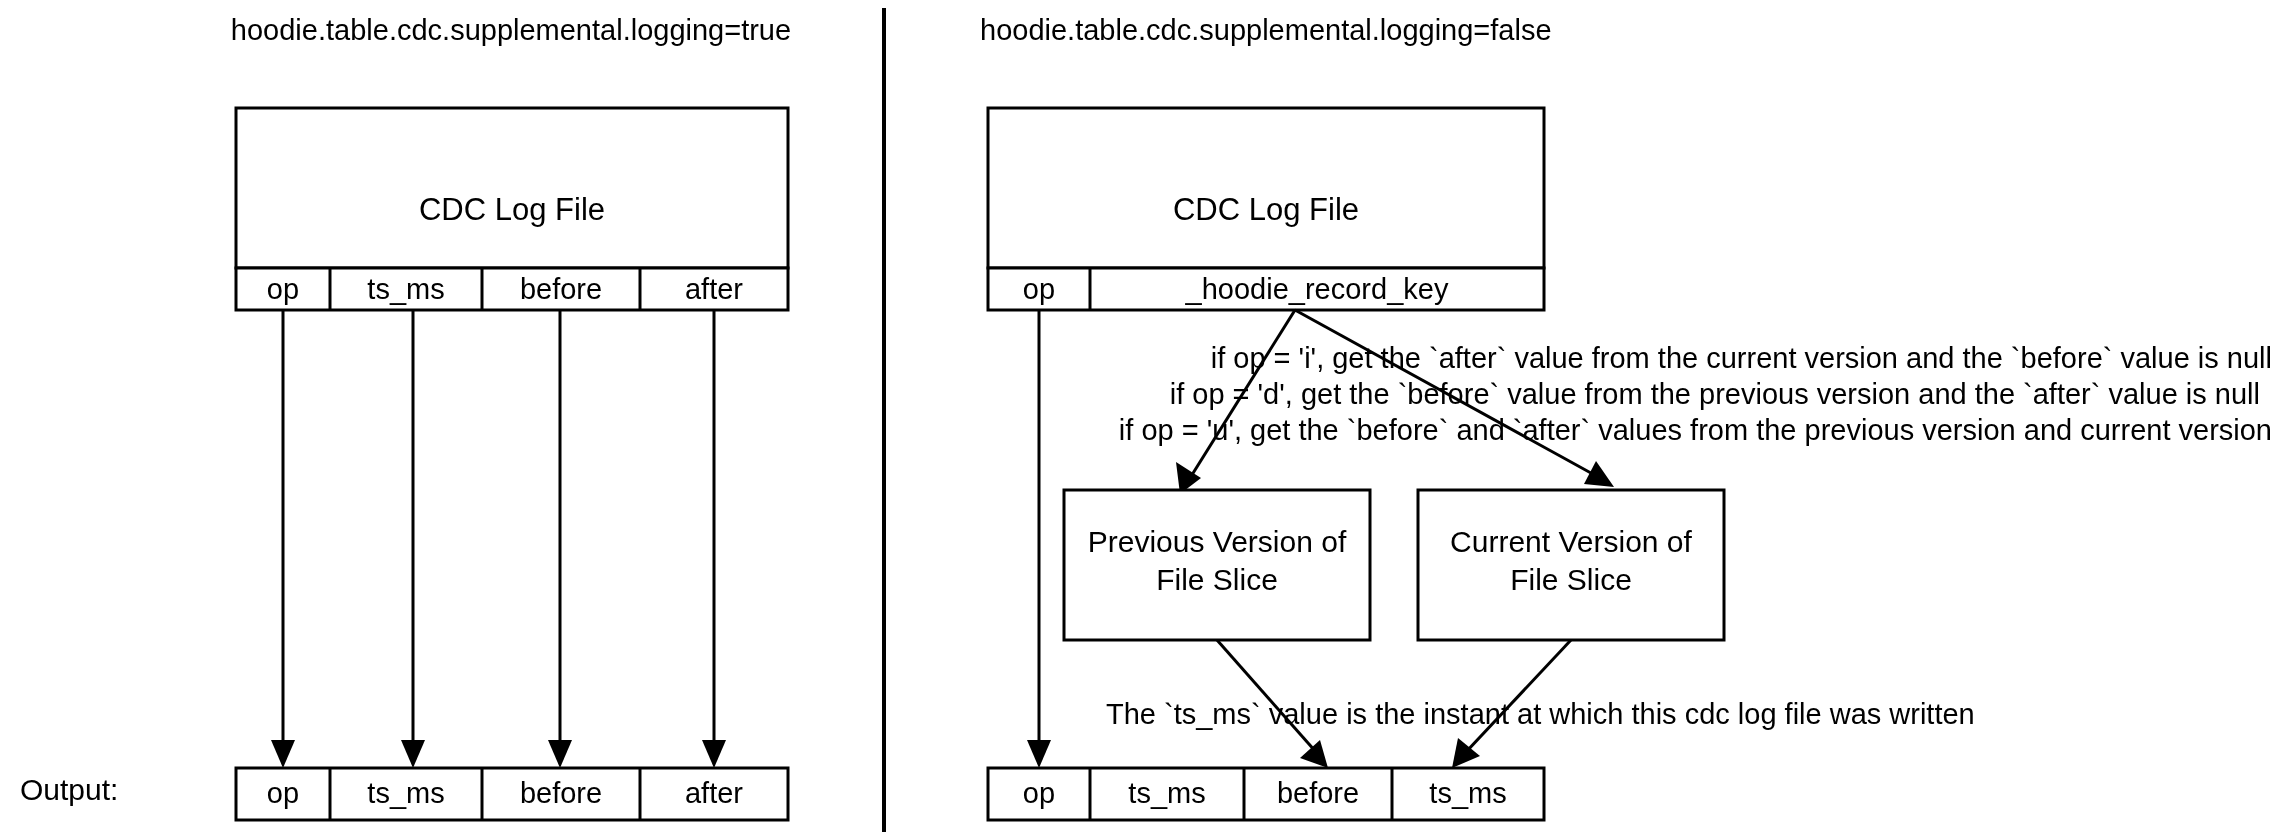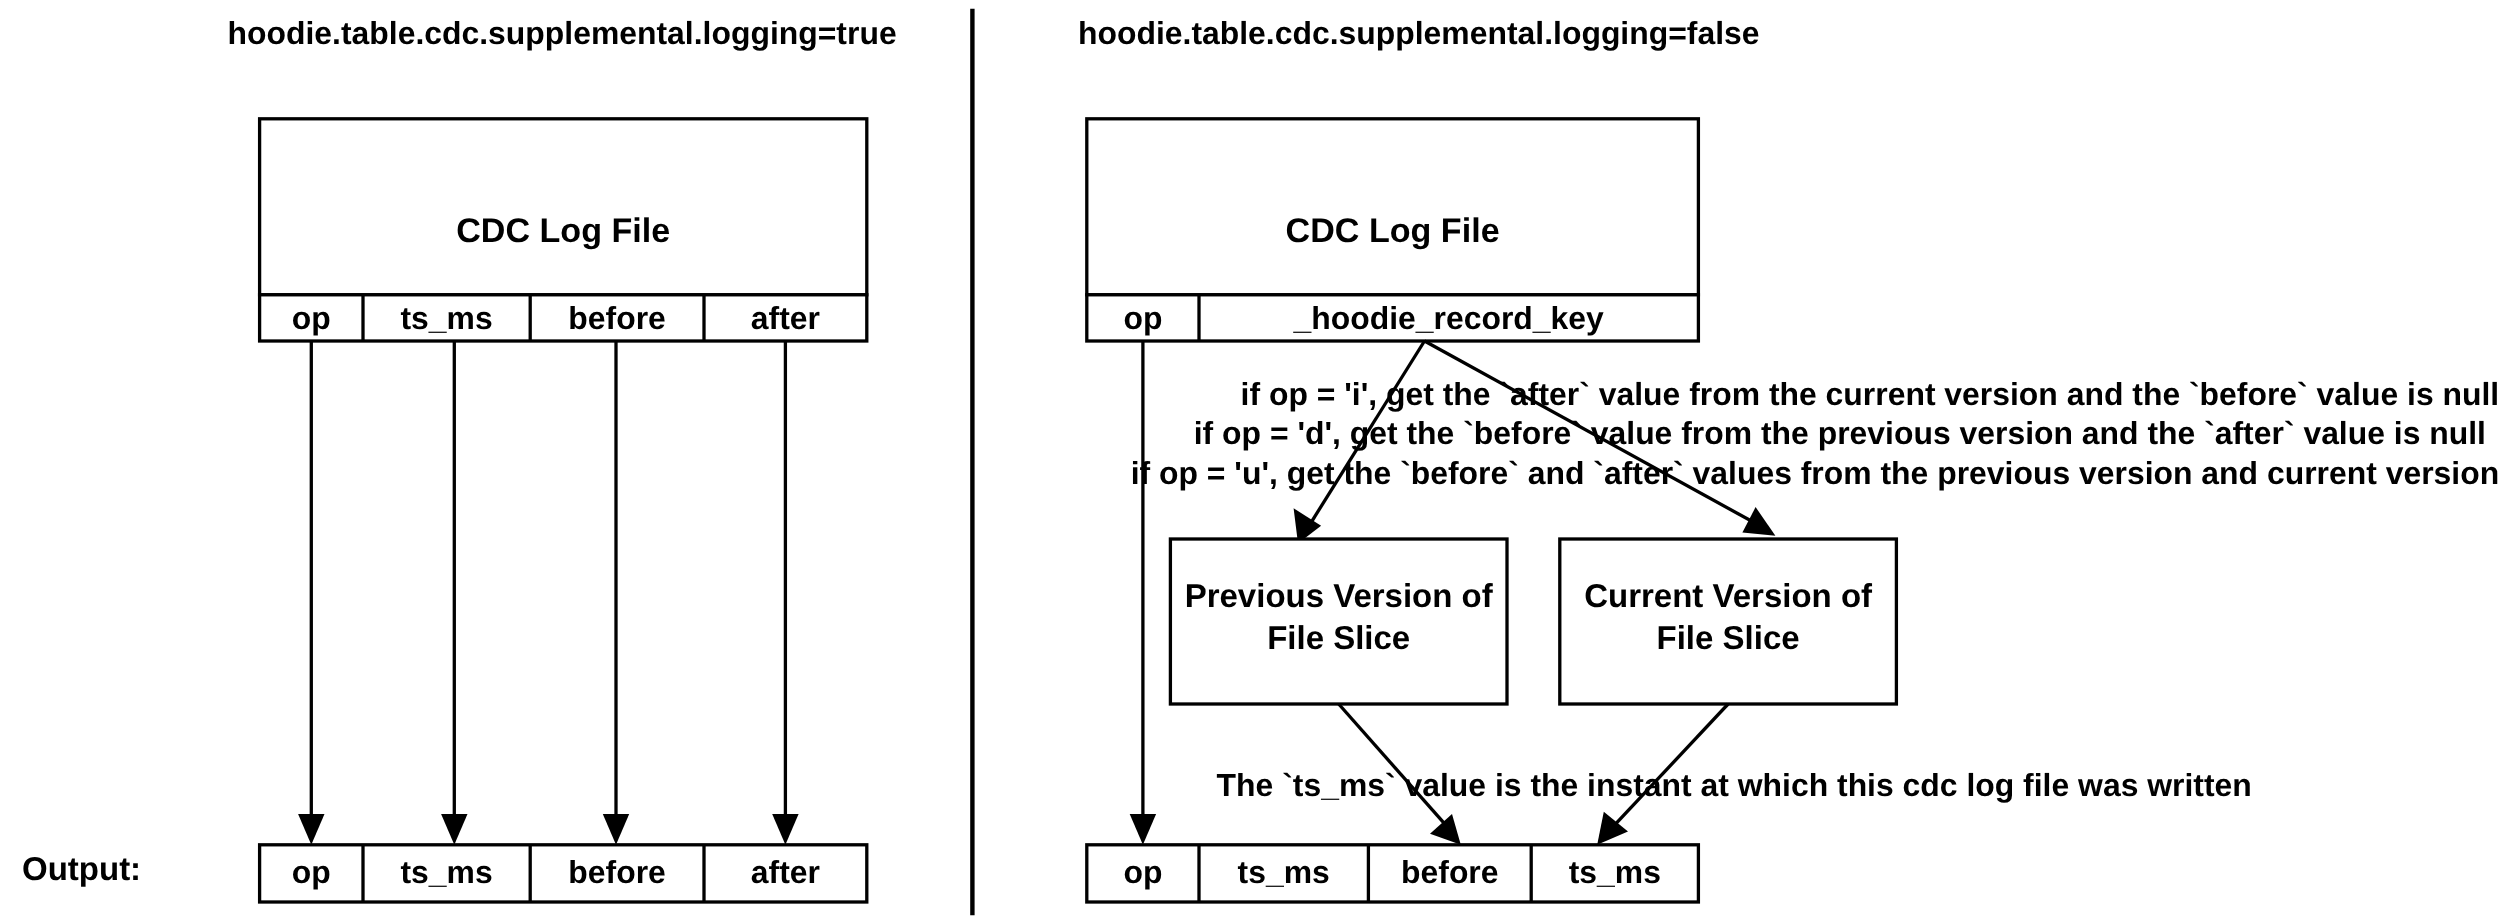--- a/index.html
+++ b/index.html
@@ -11,21 +11,20 @@
     width: 2278px;
     height: 836px;
     font-family: "Liberation Sans", sans-serif;
     color: #000000;
     overflow: hidden;
   }
   #diagram-root {
     position: relative;
     width: 2278px;
     height: 836px;
-    font-weight: bold;
   }
   svg.diagram {
     display: block;
     width: 2278px;
     height: 836px;
   }
   .box-rect {
     fill: #ffffff;
     stroke: #000000;
     stroke-width: 3;

